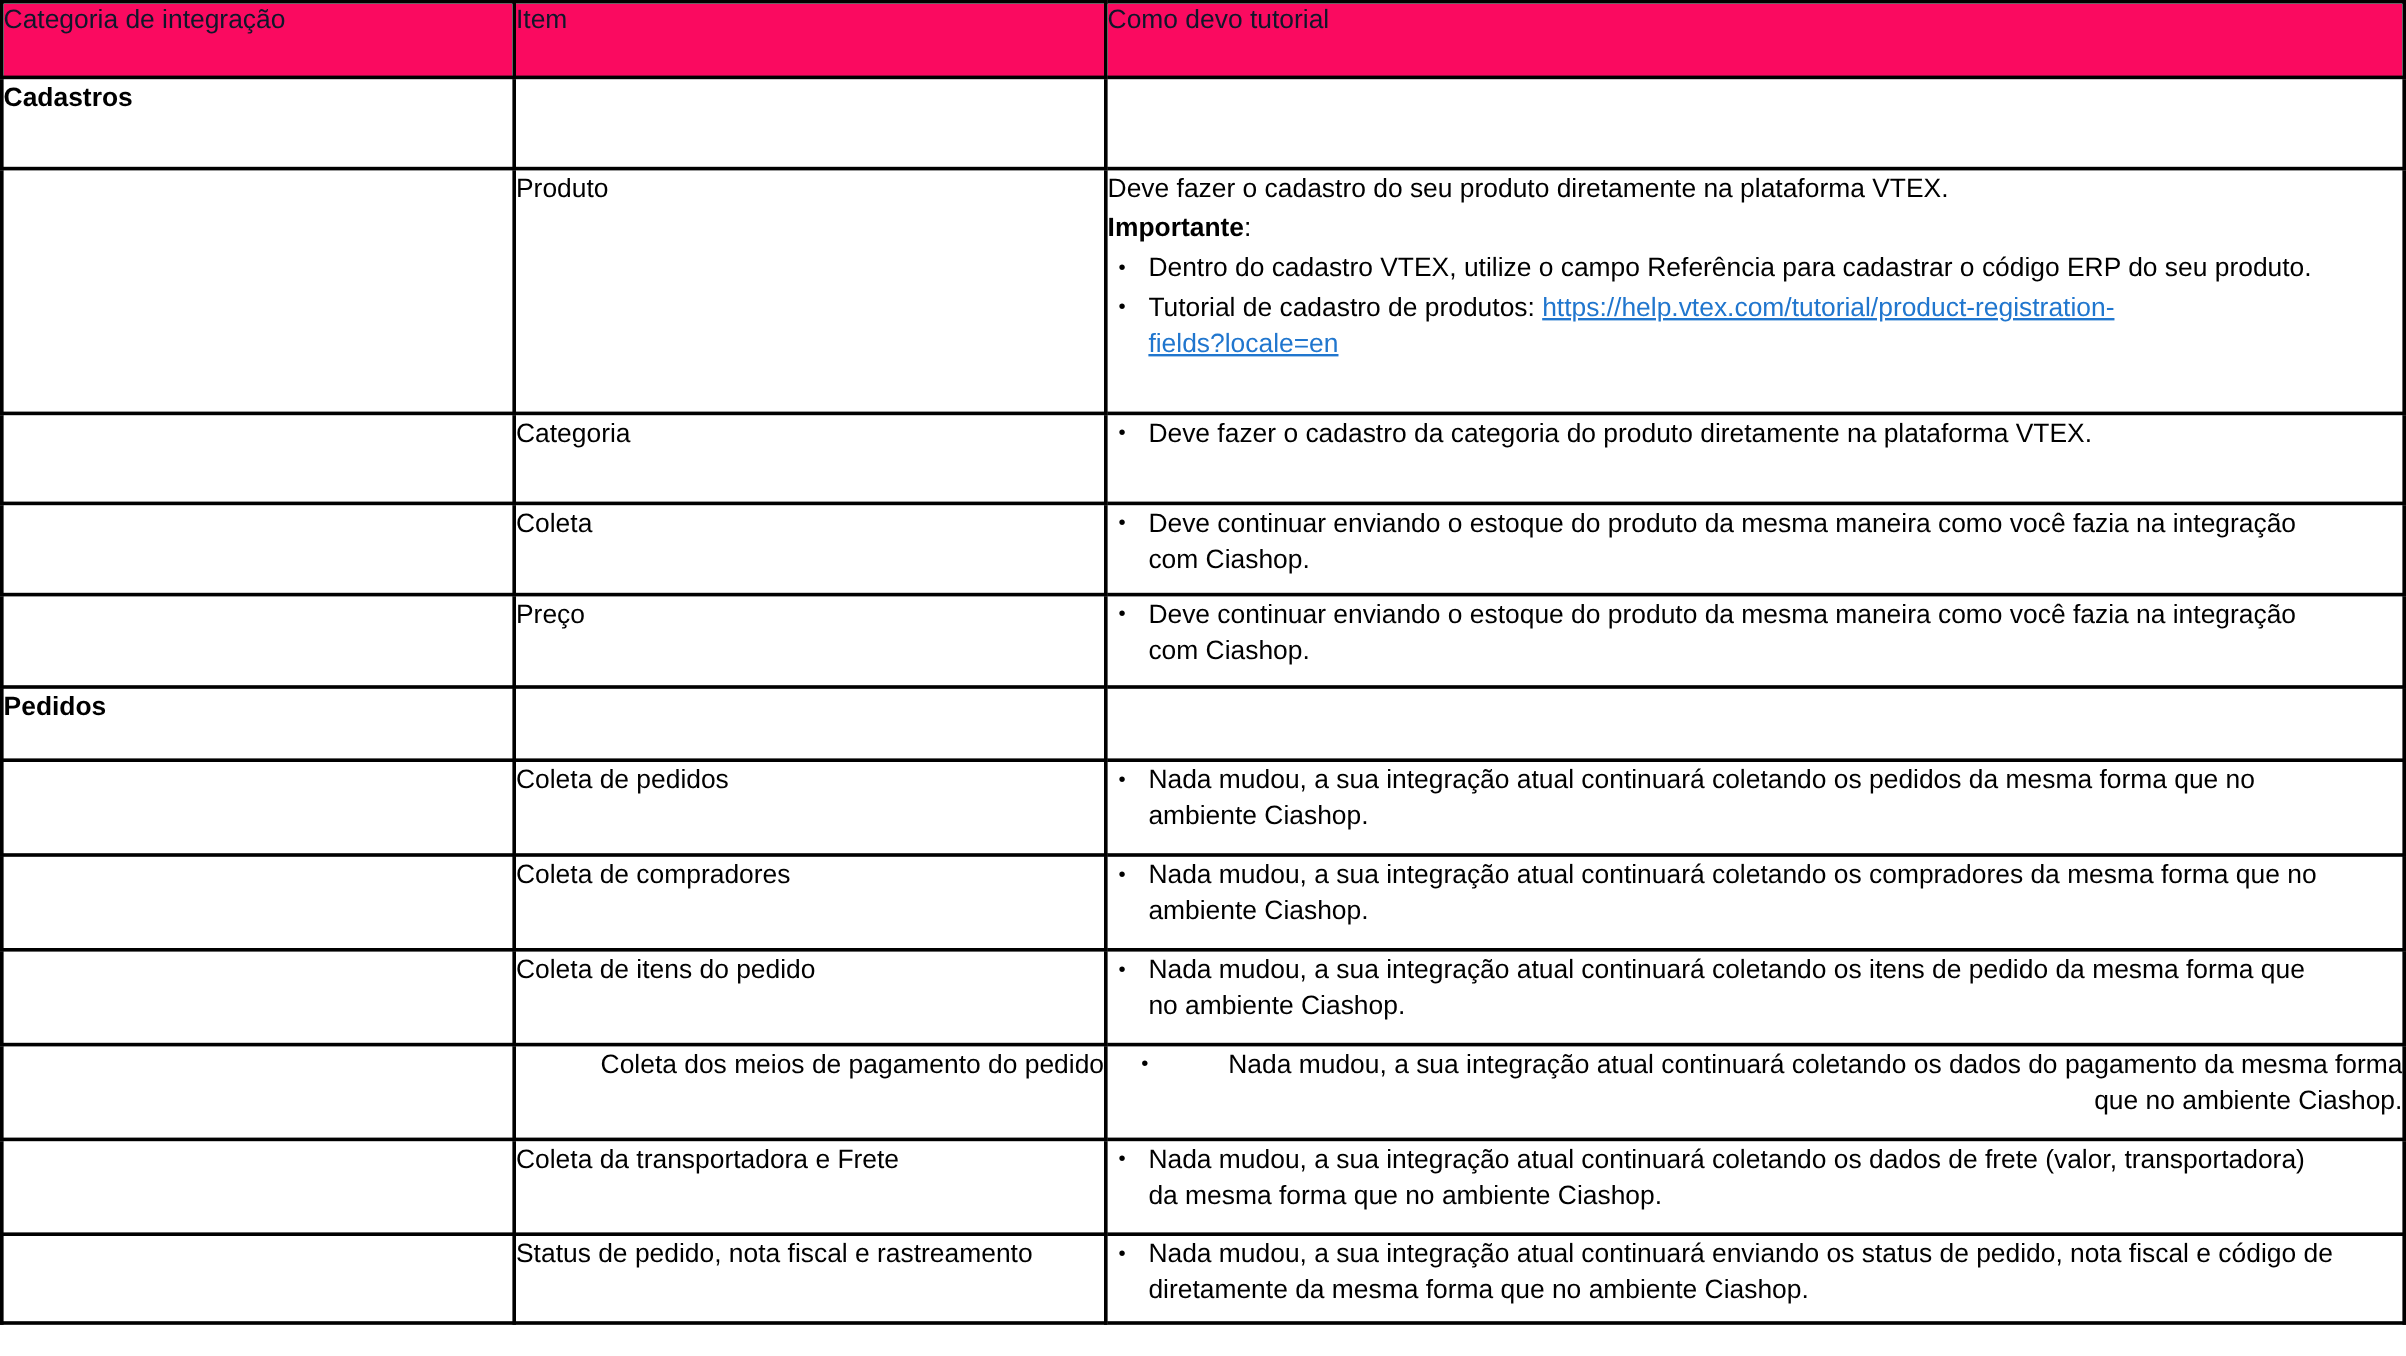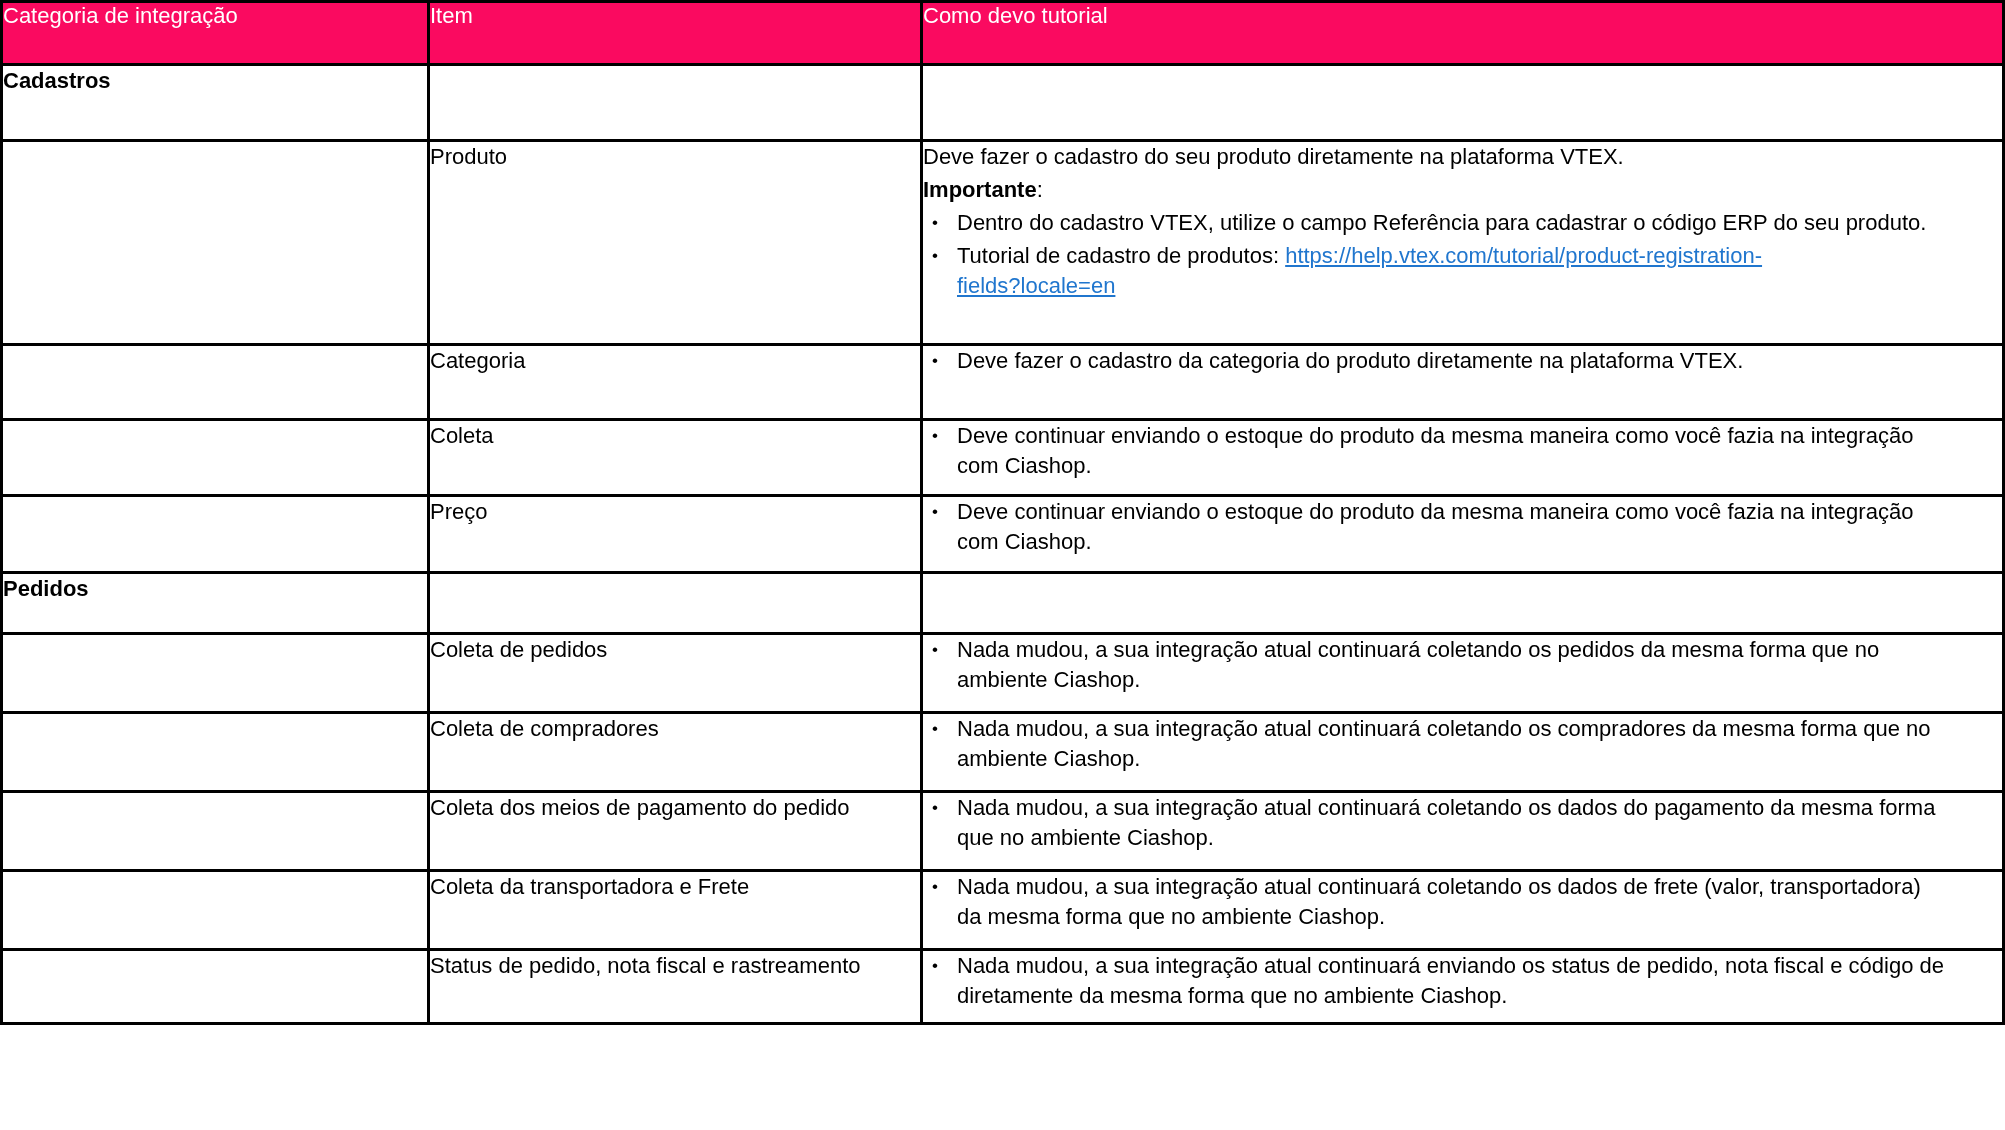--- a/index.html
+++ b/index.html
@@ -18,21 +18,21 @@
     margin:0;
   }
   table.grid th, table.grid td{
     border:3px solid #000000;
     vertical-align:top;
     padding:0;
     overflow:hidden;
   }
   thead th{
     height:60px;
-    color:#ffffff;
+    color:#0f172a;
     font-size:22px;
     font-weight:400;
     text-align:left;
     vertical-align:middle;
     padding:0 10px 6px 15px;
     border-bottom-width:4px;
   }
   td{ font-size:22px; line-height:30px; }
   .cat-cell{ padding:13px 10px 6px 17px; font-weight:700; }
   .item-cell{ padding:13px 10px 6px 14px; font-weight:400; }
@@ -163,20 +163,33 @@
               <span class="dot">•</span>
               <span class="btext">
                 <div class="line">Nada mudou, a sua integração atual continuará coletando os compradores da mesma forma que no</div>
                 <div class="line">ambiente Ciashop.</div>
               </span>
             </div>
           </td>
         </tr>
         <tr style="height: 79px;">
           <td class="cat-cell"></td>
+          <td class="item-cell">Coleta de itens do pedido</td>
+          <td class="proc-cell">
+            <div class="para bullet">
+              <span class="dot">•</span>
+              <span class="btext">
+                <div class="line">Nada mudou, a sua integração atual continuará coletando os itens de pedido da mesma forma que</div>
+                <div class="line">no ambiente Ciashop.</div>
+              </span>
+            </div>
+          </td>
+        </tr>
+        <tr style="height: 79px; text-align: right;">
+          <td class="cat-cell"></td>
           <td class="item-cell">Coleta dos meios de pagamento do pedido</td>
           <td class="proc-cell">
             <div class="para bullet">
               <span class="dot">•</span>
               <span class="btext">
                 <div class="line">Nada mudou, a sua integração atual continuará coletando os dados do pagamento da mesma forma</div>
                 <div class="line">que no ambiente Ciashop.</div>
               </span>
             </div>
           </td>

